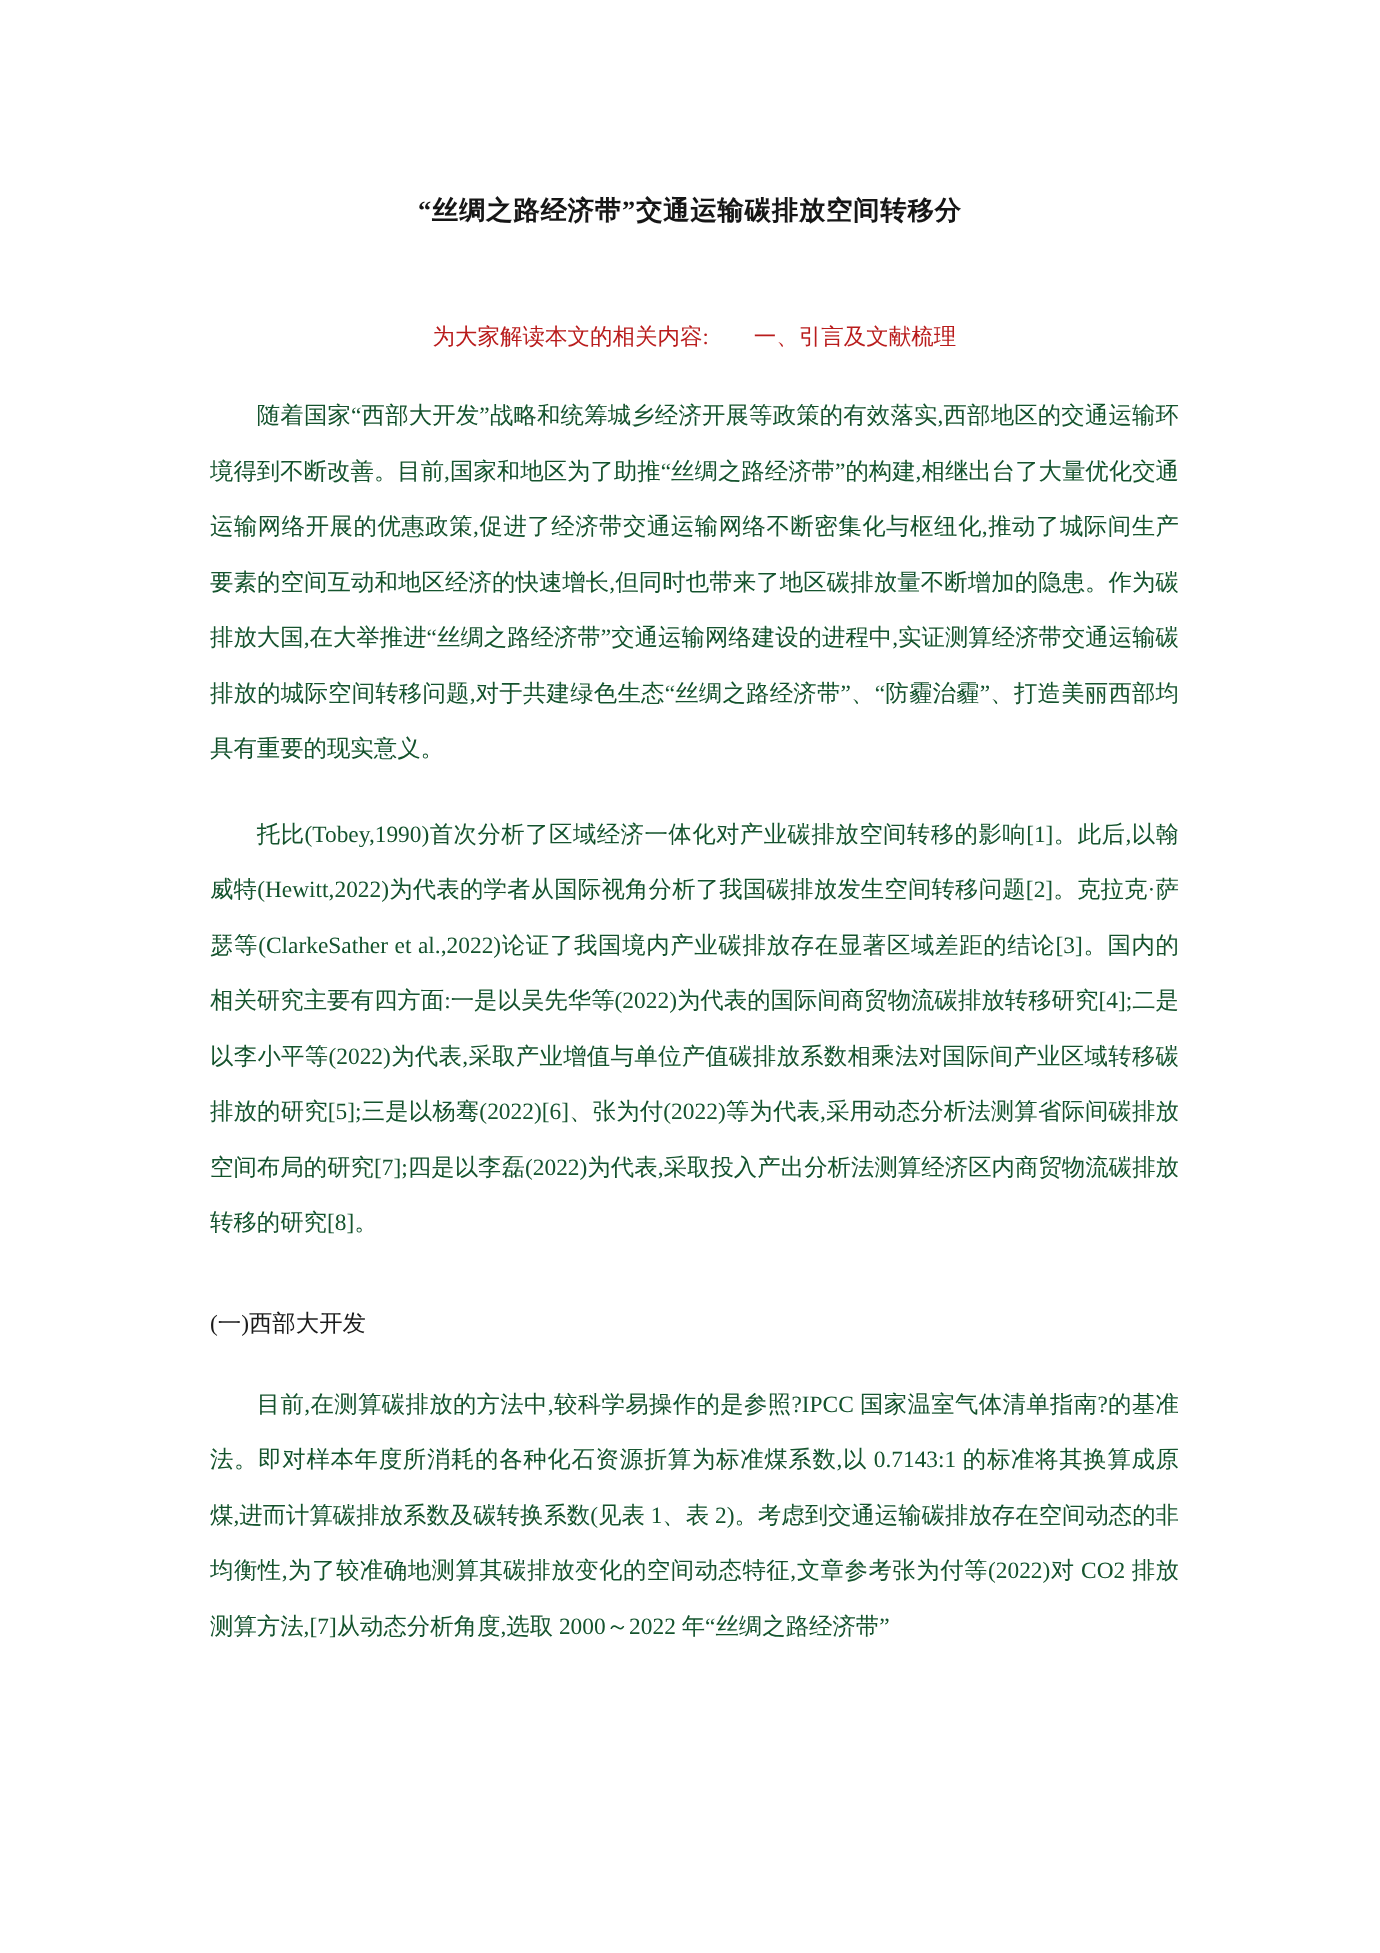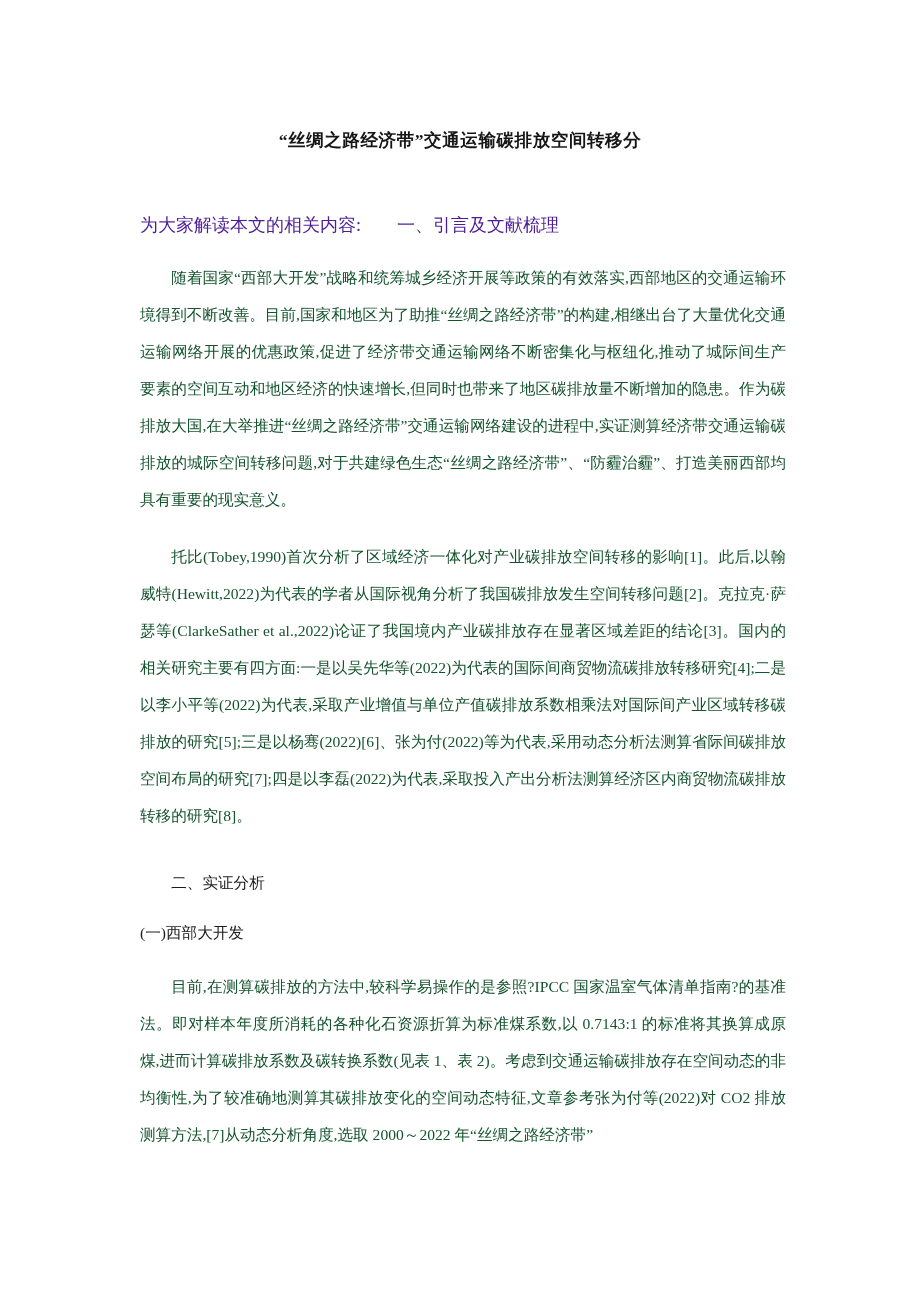--- a/index.html
+++ b/index.html
@@ -30,25 +30,26 @@
     font-family: "Liberation Serif", "DejaVu Serif", serif;
     margin-top: 20px;
   }
   .body-col {
     position: absolute;
     left: 140px;
     top: 213px;
     width: 646px;
   }
   .lead-line {
-    font-size: 18px;
+    font-size: 15px;
     line-height: 24px;
-    color: #4c1d95;
+    color: #b91c1c;
     margin: 0 0 22px 0;
     white-space: pre;
+    text-align: center;
   }
   p.para {
     margin: 0 0 20px 0;
     font-size: 15.6px;
     line-height: 37px;
     text-align: justify;
     text-justify: inter-ideograph;
     text-indent: 2em;
     color: #14532d;
     word-break: break-all;
@@ -82,21 +83,20 @@
 
     <div class="lead-line">为大家解读本文的相关内容:        一、引言及文献梳理</div>
 
     <p class="para">随着国家“西部大开发”战略和统筹城乡经济开展等政策的有效落实,西部地区的交通运输环境得到不断改善。目前,国家和地区为了助推“丝绸之路经济带”的构建,相继出台了大量优化交通运输网络开展的优惠政策,促进了经济带交通运输网络不断密集化与枢纽化,推动了城际间生产要素的空间互动和地区经济的快速增长,但同时也带来了地区碳排放量不断增加的隐患。作为碳排放大国,在大举推进“丝绸之路经济带”交通运输网络建设的进程中,实证测算经济带交通运输碳排放的城际空间转移问题,对于共建绿色生态“丝绸之路经济带”、“防霾治霾”、打造美丽西部均具有重要的现实意义。</p>
 
     <p class="para">托比(Tobey,1990)首次分析了区域经济一体化对产业碳排放空间转移的影响[1]。此后,以翰威特(Hewitt,2022)为代表的学者从国际视角分析了我国碳排放发生空间转移问题[2]。克拉克·萨瑟等(ClarkeSather et al.,2022)论证了我国境内产业碳排放存在显著区域差距的结论[3]。国内的相关研究主要有四方面:一是以吴先华等(2022)为代表的国际间商贸物流碳排放转移研究[4];二是以李小平等(2022)为代表,采取产业增值与单位产值碳排放系数相乘法对国际间产业区域转移碳排放的研究[5];三是以杨骞(2022)[6]、张为付(2022)等为代表,采用动态分析法测算省际间碳排放空间布局的研究[7];四是以李磊(2022)为代表,采取投入产出分析法测算经济区内商贸物流碳排放转移的研究[8]。</p>
 
 
     <div class="spacer-sm"></div>
 
-    <h2 class="section-head">二、实证分析</h2>
 
     <h3 class="sub-head">(一)西部大开发</h3>
 
     <p class="para tight">目前,在测算碳排放的方法中,较科学易操作的是参照?IPCC 国家温室气体清单指南?的基准法。即对样本年度所消耗的各种化石资源折算为标准煤系数,以 0.7143:1 的标准将其换算成原煤,进而计算碳排放系数及碳转换系数(见表 1、表 2)。考虑到交通运输碳排放存在空间动态的非均衡性,为了较准确地测算其碳排放变化的空间动态特征,文章参考张为付等(2022)对 CO2 排放测算方法,[7]从动态分析角度,选取 2000～2022 年“丝绸之路经济带”</p>
 
   </div>
 
 </div>
 
 </body></html>

